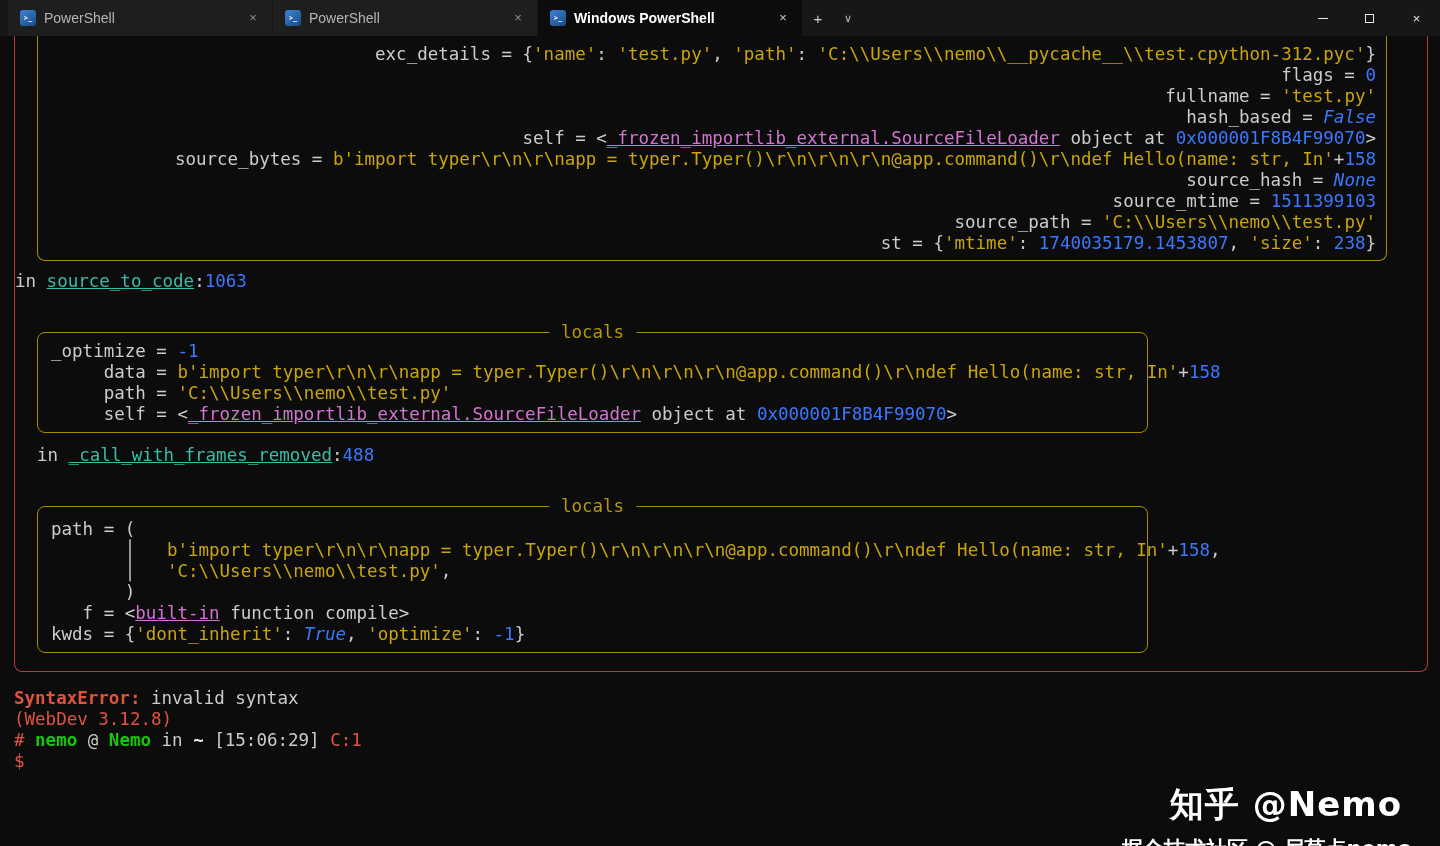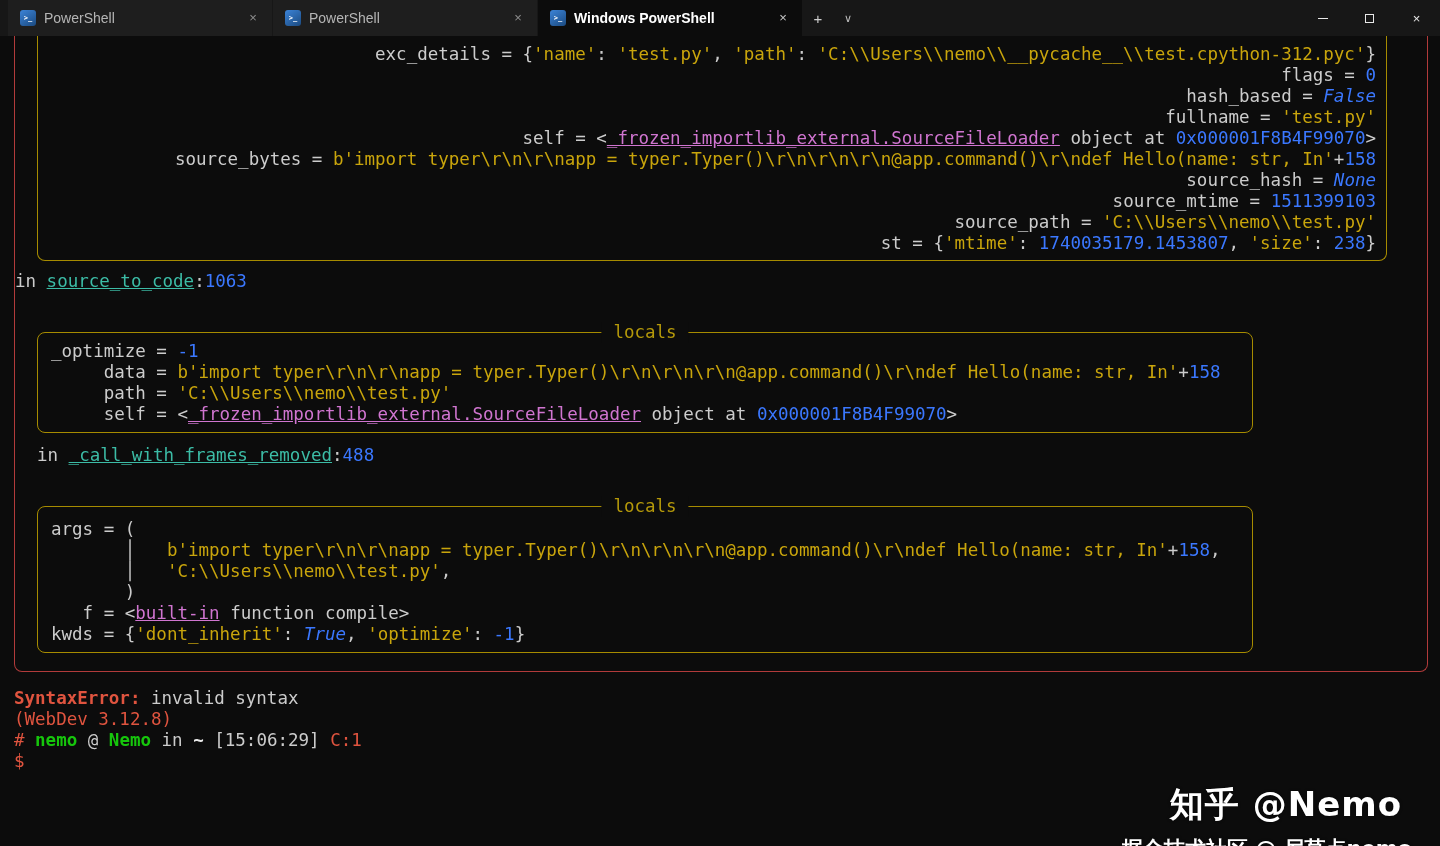--- a/index.html
+++ b/index.html
@@ -23,21 +23,21 @@
   .min-glyph { display:block; width:10px; height:1px; background:#E8E8E8; }
   .max-glyph { display:block; width:9px; height:9px; border:1px solid #E8E8E8; }
 
   
   .term { position:relative; flex:1; background:#0C0C0C; font-family:"DejaVu Sans Mono", monospace; font-size:17.5px; line-height:21px; color:#CCCCCC; overflow:hidden; }
   .tl { white-space:pre; height:21px; }
 
   .tb-outer { margin:0 12px 0 14px; border:1px solid #B23B3B; border-top:none; border-radius:0 0 8px 8px; padding-bottom:18px; }
   .ybox { border:1px solid #A68B00; border-radius:8px; margin-left:22px; position:relative; }
   .ybox.cut { border-top:none; border-radius:0 0 8px 8px; padding:8px 10px 6px 13px; width:1350px;text-align:right; }
-  .ybox.titled { padding:8px 10px 7px 13px; width:1216px;margin-top:40px; }
+  .ybox.titled { padding:8px 10px 7px 13px; width:1111px;margin-top:40px; }
   .ybox.box3 { padding-top:12px; }
   .boxtitle { position:absolute; top:-11px; left:50%; transform:translateX(-50%); background:#0C0C0C; padding:0 12px; color:#B5990A; }
   .frameline { margin:10px 0 8px 0; }
   .frameline2 { margin:12px 0 8px 22px; }
 
   .redbox { margin:26px 12px 0 14px; border:1px solid #B23B3B; border-radius:8px; padding:6px 8px; }
   .tail { margin:16px 0 0 14px; }
 
   
   .c-p { color:#CCCCCC; }
@@ -93,22 +93,22 @@
       </button>
     <button class="winbtn">×</button>
   </div>
 
   <div class="term">
 
     <div class="tb-outer">
       <div class="ybox cut">
           <div class="tl"><span class="c-p"> exc_details = {</span><span class="c-s">'name'</span><span class="c-p">: </span><span class="c-s">'test.py'</span><span class="c-p">, </span><span class="c-s">'path'</span><span class="c-p">: </span><span class="c-s">'C:\\Users\\nemo\\__pycache__\\test.cpython-312.pyc'</span><span class="c-p">}</span></div>
           <div class="tl"><span class="c-p">       flags = </span><span class="c-n">0</span></div>
+          <div class="tl"><span class="c-p">    fullname = </span><span class="c-s">'test.py'</span></div>
           <div class="tl"><span class="c-p">  hash_based = </span><span class="c-i">False</span></div>
-          <div class="tl"><span class="c-p">    fullname = </span><span class="c-s">'test.py'</span></div>
           <div class="tl"><span class="c-p">        self = &lt;</span><span class="c-m">_frozen_importlib_external.SourceFileLoader</span><span class="c-p"> object at </span><span class="c-n">0x000001F8B4F99070</span><span class="c-p">&gt;</span></div>
           <div class="tl"><span class="c-p">source_bytes = </span><span class="c-s">b'import typer\r\n\r\napp = typer.Typer()\r\n\r\n\r\n@app.command()\r\ndef Hello(name: str, In'</span><span class="c-p">+</span><span class="c-n">158</span></div>
           <div class="tl"><span class="c-p"> source_hash = </span><span class="c-i">None</span></div>
           <div class="tl"><span class="c-p">source_mtime = </span><span class="c-n">1511399103</span></div>
           <div class="tl"><span class="c-p"> source_path = </span><span class="c-s">'C:\\Users\\nemo\\test.py'</span></div>
           <div class="tl"><span class="c-p">          st = {</span><span class="c-s">'mtime'</span><span class="c-p">: </span><span class="c-n">1740035179.1453807</span><span class="c-p">, </span><span class="c-s">'size'</span><span class="c-p">: </span><span class="c-n">238</span><span class="c-p">}</span></div>
         </div>
 
       <div class="frameline">
           <div class="tl"><span class="c-p">in </span><span class="c-fn">source_to_code</span><span class="c-p">:</span><span class="c-n">1063</span></div>
@@ -124,21 +124,21 @@
           </div>
       </div>
 
       <div class="frameline frameline2">
           <div class="tl"><span class="c-p">in </span><span class="c-fn">_call_with_frames_removed</span><span class="c-p">:</span><span class="c-n">488</span></div>
         </div>
 
       <div class="ybox titled box3">
         <span class="boxtitle">locals</span>
         <div>
-            <div class="tl"><span class="c-p">args = (</span></div>
+            <div class="tl"><span class="c-p">path = (</span></div>
             <div class="tl"><span class="c-p">       │   </span><span class="c-s">b'import typer\r\n\r\napp = typer.Typer()\r\n\r\n\r\n@app.command()\r\ndef Hello(name: str, In'</span><span class="c-p">+</span><span class="c-n">158</span><span class="c-p">,</span></div>
             <div class="tl"><span class="c-p">       │   </span><span class="c-s">'C:\\Users\\nemo\\test.py'</span><span class="c-p">,</span></div>
             <div class="tl"><span class="c-p">       )</span></div>
             <div class="tl"><span class="c-p">   f = &lt;</span><span class="c-m">built-in</span><span class="c-p"> function compile&gt;</span></div>
             <div class="tl"><span class="c-p">kwds = {</span><span class="c-s">'dont_inherit'</span><span class="c-p">: </span><span class="c-i">True</span><span class="c-p">, </span><span class="c-s">'optimize'</span><span class="c-p">: </span><span class="c-n">-1</span><span class="c-p">}</span></div>
           </div>
       </div>
     </div>
 
 

